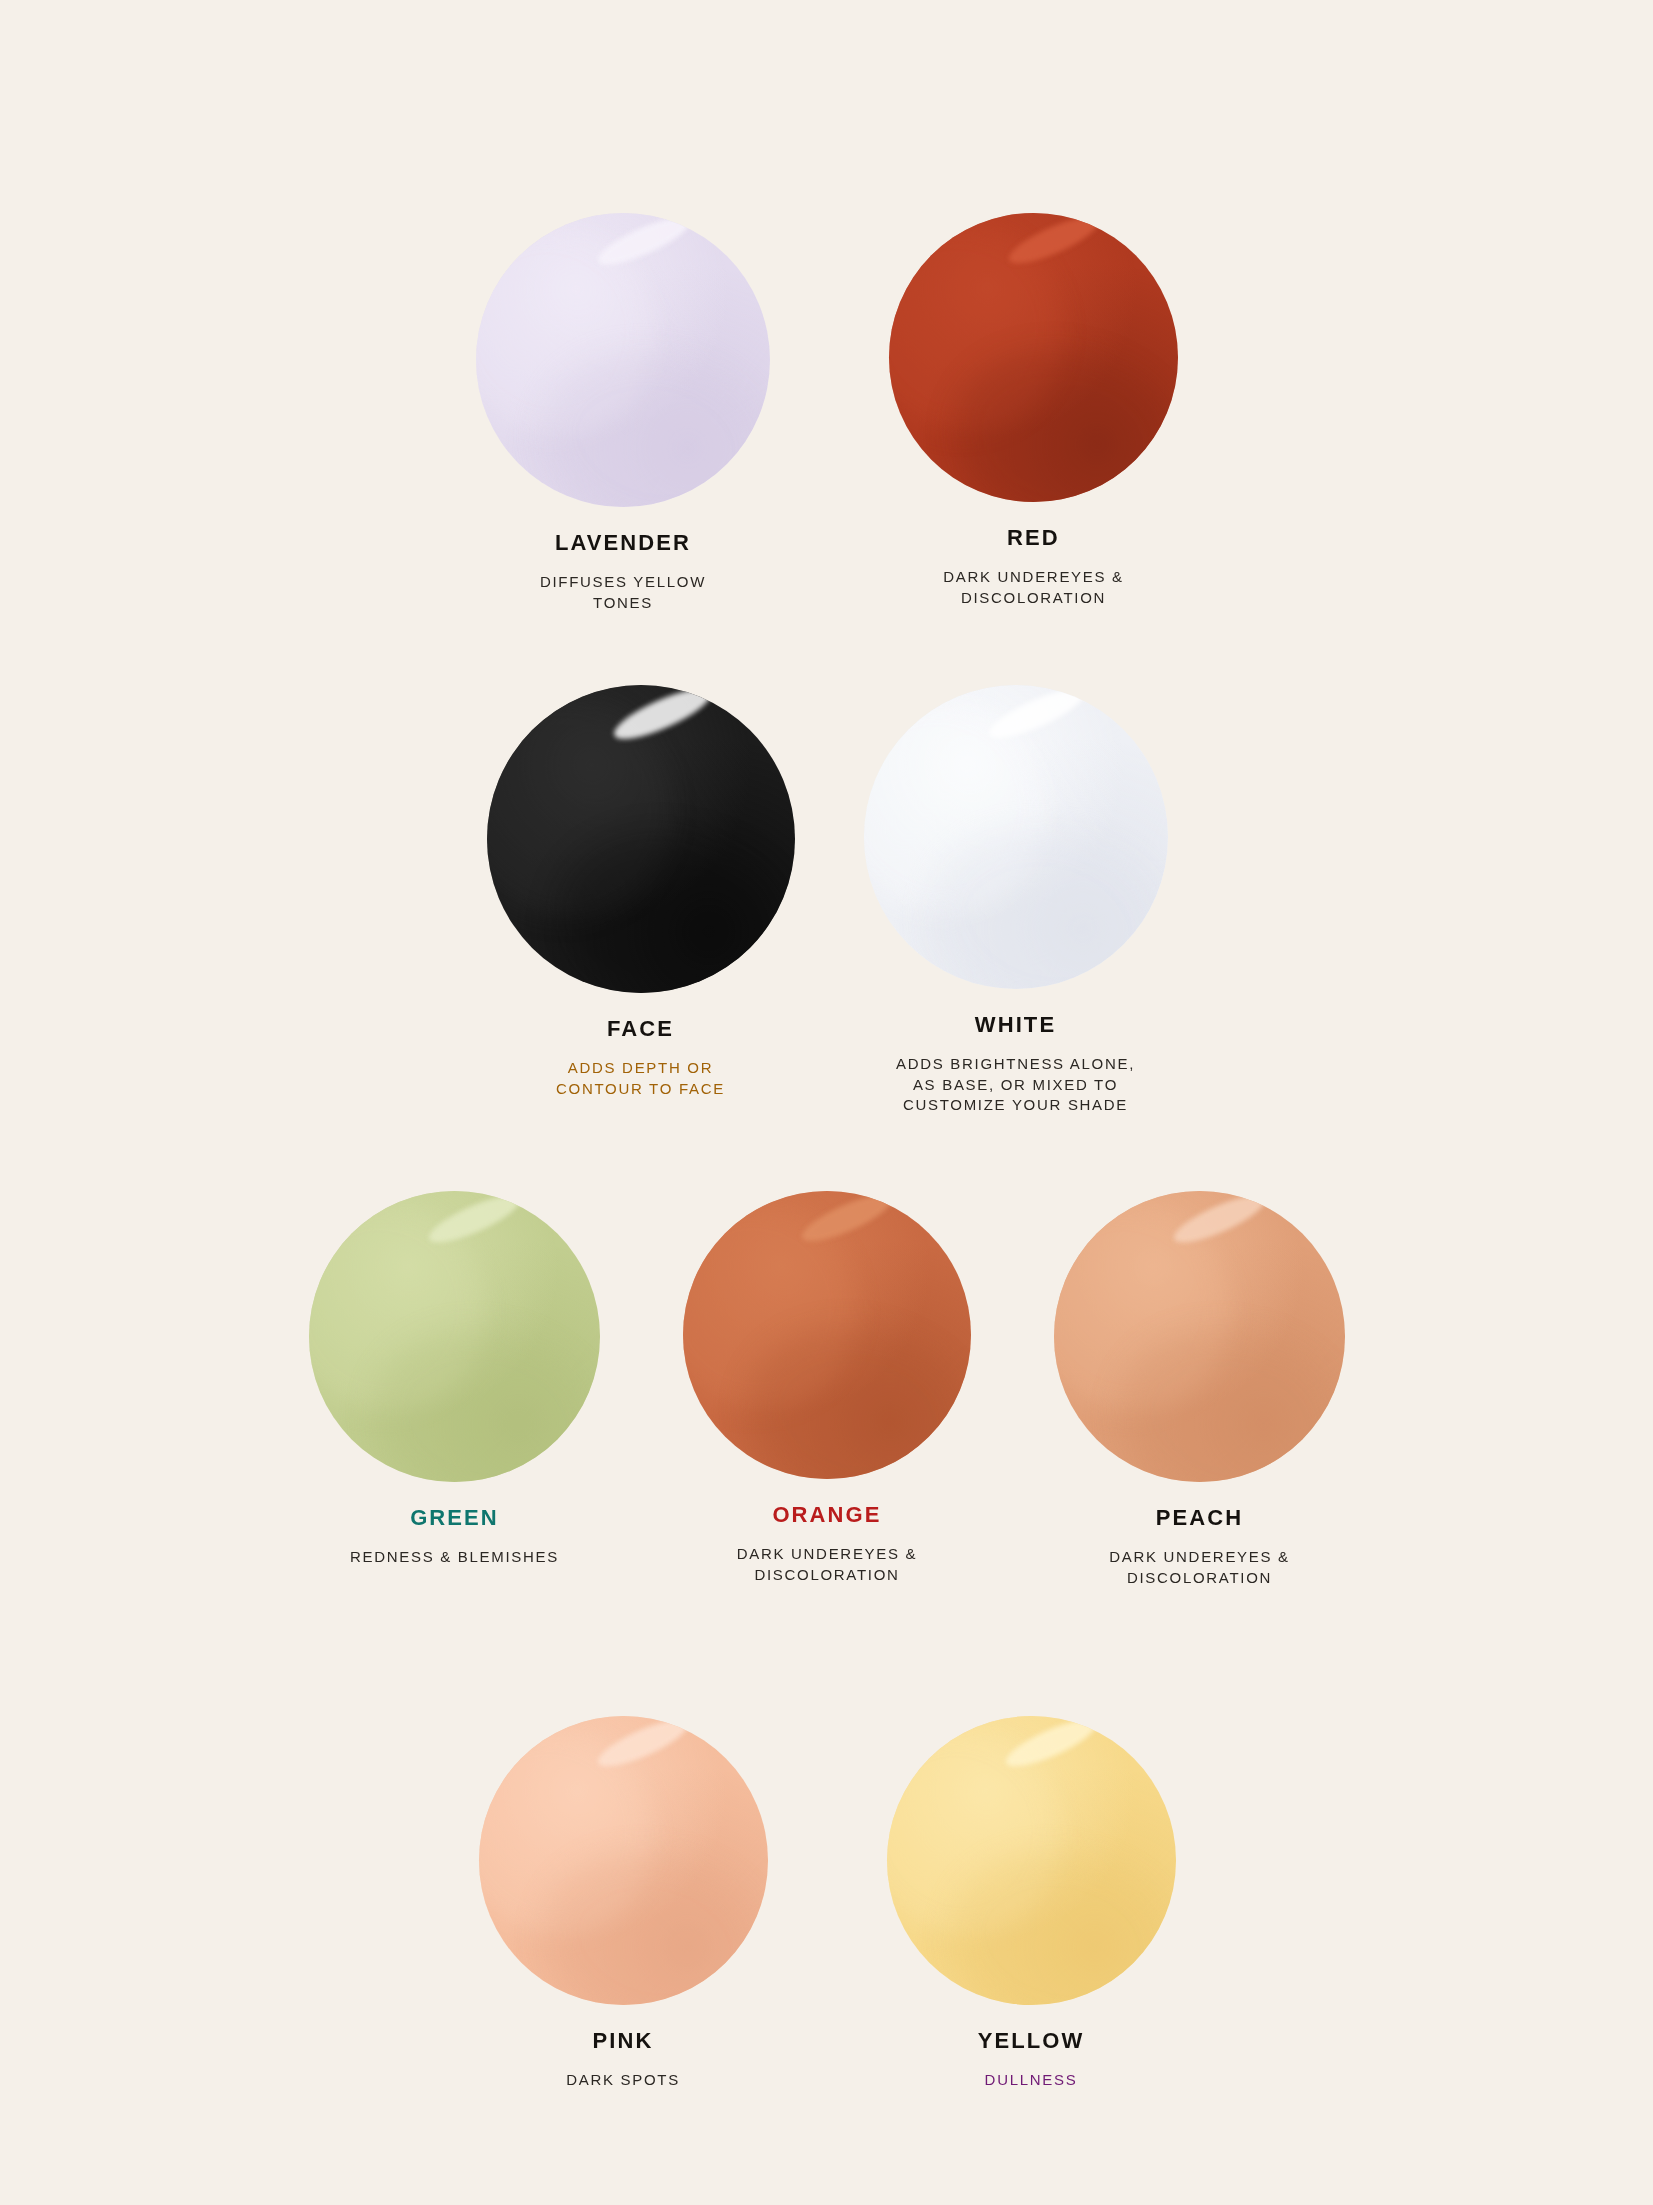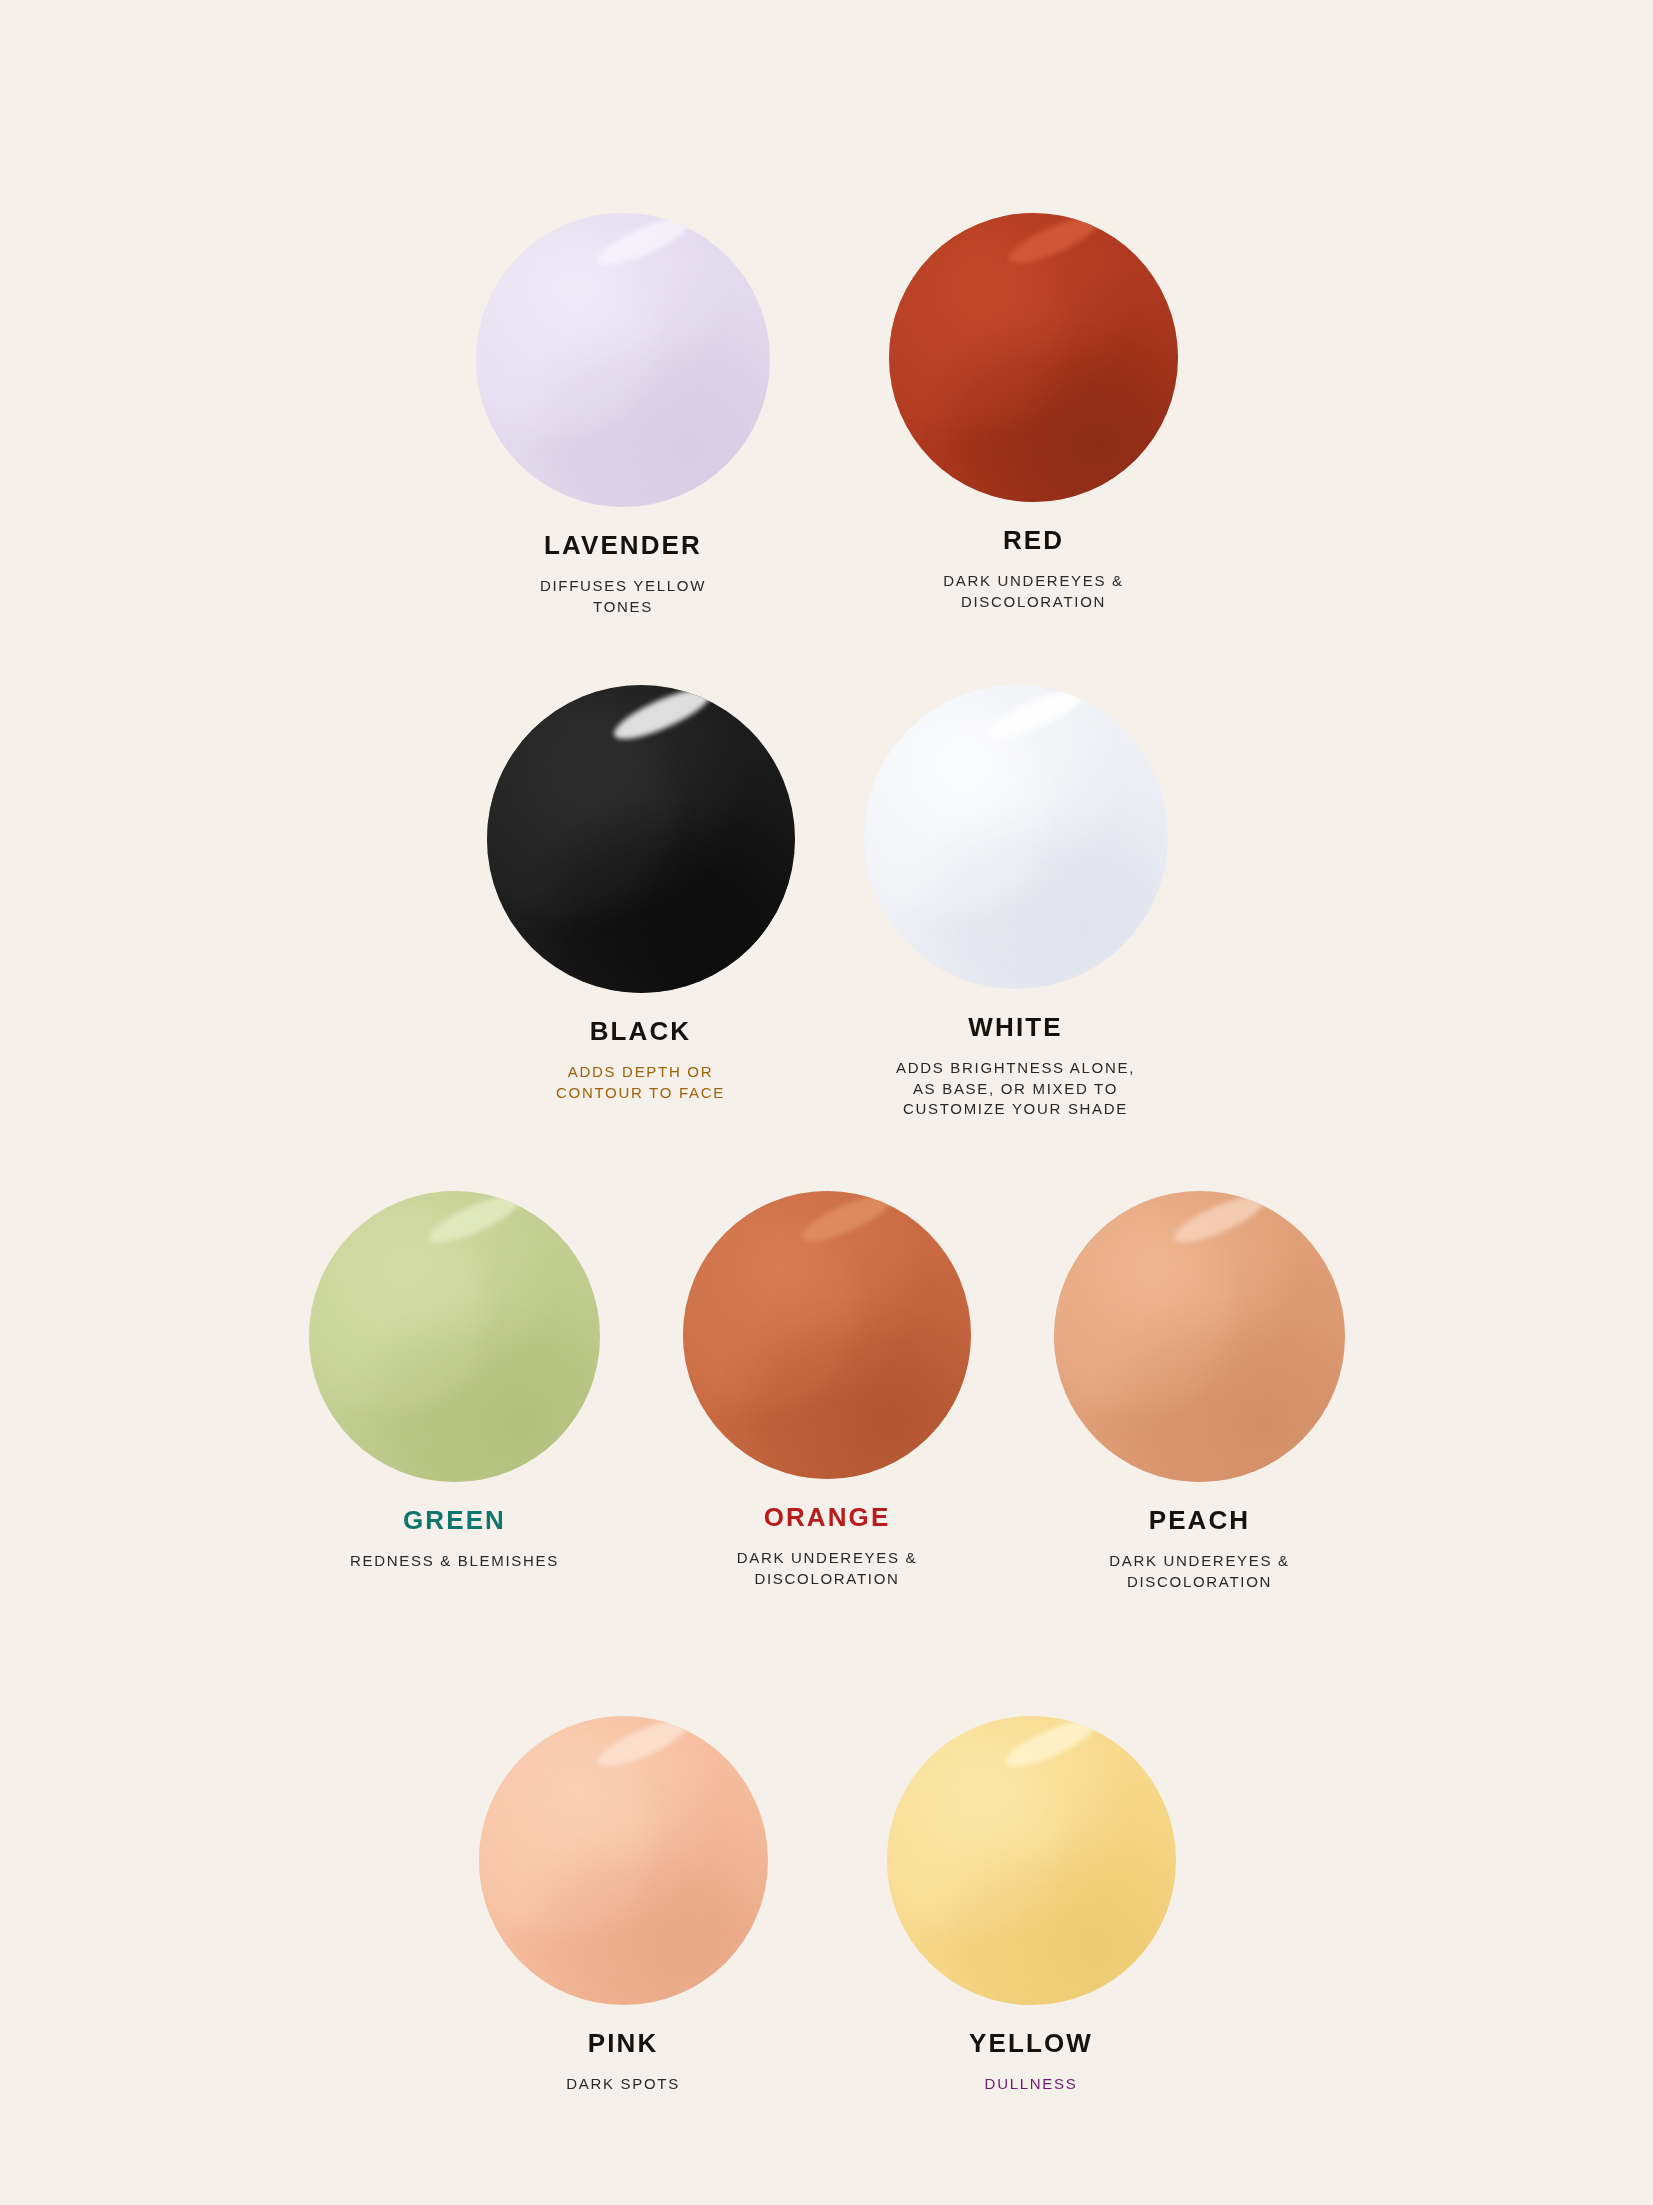--- a/index.html
+++ b/index.html
@@ -83,21 +83,21 @@
     filter: blur(2.5px);
     opacity: .85;
   }
 
   
   .swatch-caption {
     text-align: center;
     margin-top: 25px;
   }
   .swatch-name {
-    font-size: 26px;
+    font-size: 22px;
     font-weight: 700;
     letter-spacing: 2.1px;
     color: #15120f;
     line-height: 1;
     margin-bottom: 18px;
     white-space: nowrap;
   }
   .swatch-desc {
     font-size: 15px;
     font-weight: 400;
@@ -143,21 +143,21 @@
 
   <div class="swatch-row" style="top:685px; gap:69px;">
     <div class="swatch-cell">
       <div class="swatch-disc" style="width: 308px; height: 308px; background: rgb(28, 28, 28);">
         <span class="gloss-a" style="background: radial-gradient(circle at 34% 26%, rgb(46, 46, 46) 0%, rgba(255, 255, 255, 0) 52%), radial-gradient(circle at 72% 80%, rgb(13, 13, 13) 0%, rgba(255, 255, 255, 0) 58%);"></span>
         <span class="gloss-b" style="background: rgb(46, 46, 46);"></span>
         <span class="gloss-c" style="background: rgb(13, 13, 13);"></span>
         <span class="gloss-spec" style="background: rgb(255, 255, 255);"></span>
       </div>
       <div class="swatch-caption">
-        <div class="swatch-name" style="color: rgb(21, 18, 15);">BLACK</div>
+        <div class="swatch-name" style="color: rgb(21, 18, 15);">FACE</div>
         <div class="swatch-desc" style="color: #a16207;">ADDS DEPTH OR
 CONTOUR TO FACE</div>
       </div>
     </div>
     <div class="swatch-cell">
       <div class="swatch-disc" style="width: 304px; height: 304px; background: rgb(238, 240, 245);">
         <span class="gloss-a" style="background: radial-gradient(circle at 34% 26%, rgb(250, 251, 253) 0%, rgba(255, 255, 255, 0) 52%), radial-gradient(circle at 72% 80%, rgb(224, 227, 236) 0%, rgba(255, 255, 255, 0) 58%);"></span>
         <span class="gloss-b" style="background: rgb(250, 251, 253);"></span>
         <span class="gloss-c" style="background: rgb(224, 227, 236);"></span>
         <span class="gloss-spec" style="background: rgb(255, 255, 255);"></span>

